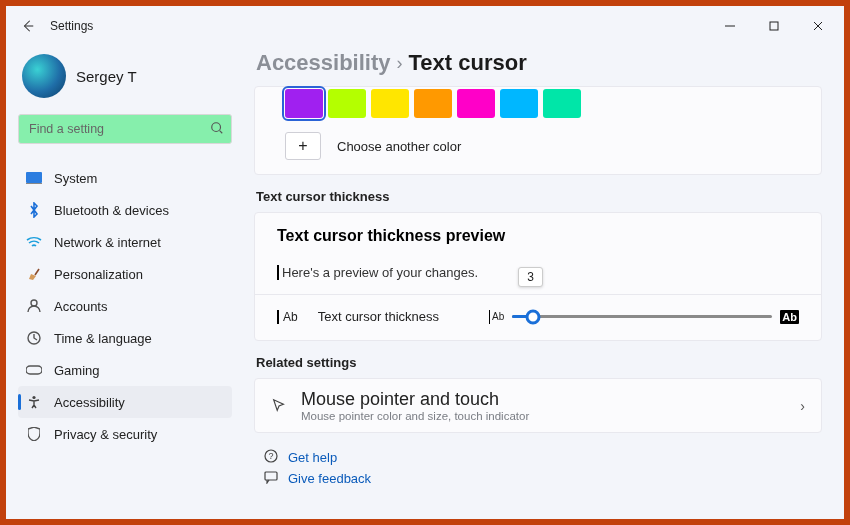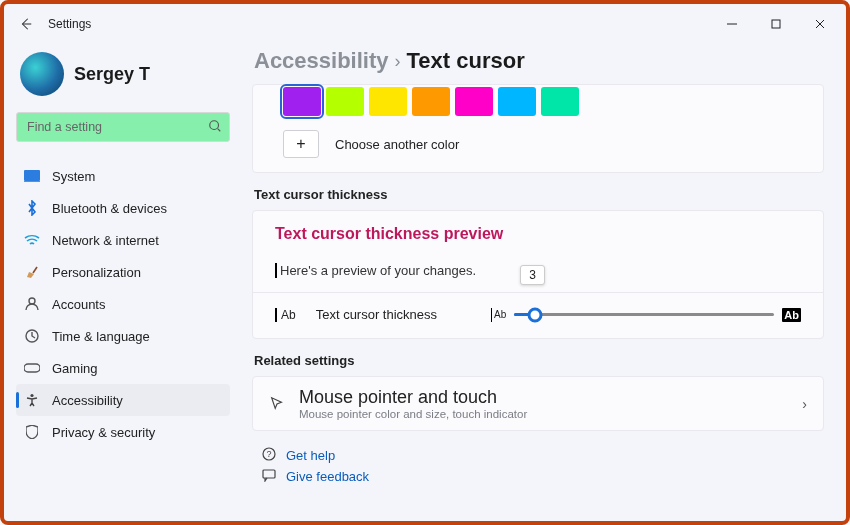--- a/index.html
+++ b/index.html
@@ -1,33 +1,33 @@
 <!DOCTYPE html>
 <html><head>
 <meta charset="utf-8">
 <style>
   * { box-sizing: border-box; margin: 0; padding: 0; font-family: "Segoe UI", Arial, sans-serif; }
   body { background: #f7f8fc; width: 850px; height: 525px; overflow: hidden; position: relative; }
-  .window { width: 850px; height: 525px; border: 4px solid #c2410c; border-radius: 8px; background: #f3f5fa; display: flex; flex-direction: column; }
+  .window { width: 850px; height: 525px; border: 6px solid #c2410c; border-radius: 0; background: #f3f5fa; display: flex; flex-direction: column; }
 
   
   .titlebar { height: 40px; display: flex; align-items: center; padding: 0 4px; }
   .titlebar .back { width: 36px; height: 36px; display:flex; align-items:center; justify-content:center; color:#333; font-size:14px; }
   .titlebar .title { font-size: 12px; color: #222; margin-left: 4px; flex: 0 0 auto; }
   .titlebar .spacer { flex: 1; }
   .winctrl { width: 44px; height: 30px; display:flex; align-items:center; justify-content:center; color:#222; }
   .winctrl svg { width:10px; height:10px; }
 
   .body { flex:1; display:flex; min-height:0; }
 
   
   .sidebar { width: 238px; padding: 0 12px 8px 12px; display:flex; flex-direction:column; gap:2px; }
   .profile { display:flex; align-items:center; gap:10px; padding: 8px 4px 14px 4px; }
   .avatar { width: 44px; height:44px; border-radius:50%; background: radial-gradient(circle at 35% 35%, #3ad1d4 0%, #1f6ea8 55%, #0b3c66 100%); }
-  .username { font-size: 18px; font-weight:700; color:#1b1b1b; }
+  .username { font-size: 15px; font-weight:400; color:#1b1b1b; }
 
   .searchwrap { position:relative; margin-bottom: 10px; }
   .search { width:100%; height: 30px; border:1px solid #d8d8d8; background:#86efac; border-radius:3px; padding: 0 30px 0 10px; font-size:12.5px; color:#555; }
   .search::placeholder { color:#666; }
   .searchicon { position:absolute; right:8px; top:7px; color:#555; }
 
   .nav { display:flex; flex-direction:column; gap:0; margin-top: 6px; }
   .navitem { display:flex; align-items:center; gap:12px; height: 32px; padding: 0 8px; font-size: 13px; color:#222; border-radius:4px; position:relative; }
   .navitem.active { background:#eaecf2; }
   .navitem.active::before { content:""; position:absolute; left:0; top:8px; bottom:8px; width:3px; background:#1a6fd8; border-radius:2px; }
@@ -42,21 +42,21 @@
   .card { background:#fbfbfd; border:1px solid #e8e8ee; border-radius:4px; margin:0 2px 14px 2px; }
   .colorrow { display:flex; gap:5px; padding: 2px 30px 8px 30px; }
   .swatch { width:38px; height:29px; border-radius:3px; }
   .swatch.sel { outline:2px solid #2a63d6; outline-offset:1px; border-radius:3px; }
   .chooserow { display:flex; align-items:center; gap:16px; padding: 6px 30px 14px 30px; font-size:13px; color:#222; }
   .plusbox { width:36px; height:28px; border:1px solid #cfcfd6; border-radius:3px; display:flex; align-items:center; justify-content:center; font-size:16px; color:#222; background:#fff; }
 
   .section-label { font-size:13px; font-weight:600; color:#222; margin: 2px 4px 8px 4px; }
 
   .previewcard { padding: 14px 22px 0 22px; }
-  .prevtitle { font-size:16px; font-weight:600; color:#be185d; margin-bottom:8px; }
+  .prevtitle { font-size:16px; font-weight:600; color:#000000; margin-bottom:8px; }
   .prevtext { font-size:13px; color:#333; border-left:2px solid #000; padding-left:3px; display:inline-block; margin-bottom:14px;margin-top:12px; }
   .sep-h { height:1px; background:#e8e8ee; margin: 0 -22px; }
 
   .sliderrow { display:flex; align-items:center; padding: 14px 0 16px 0; gap:14px; position:relative; }
   .ablabel { display:flex; align-items:center; gap:4px; font-size:12px; color:#222; }
   .abcur { display:inline-block; width:2px; height:14px; background:#000; }
   .slname { font-size:13px; color:#222; flex:0 0 auto; margin-left:6px; }
   .slspace { flex:1; }
   .sliderarea { display:flex; align-items:center; gap:8px; width:310px; }
   .absmall { font-size:10px; color:#222; display:flex; align-items:center; gap:2px; }

